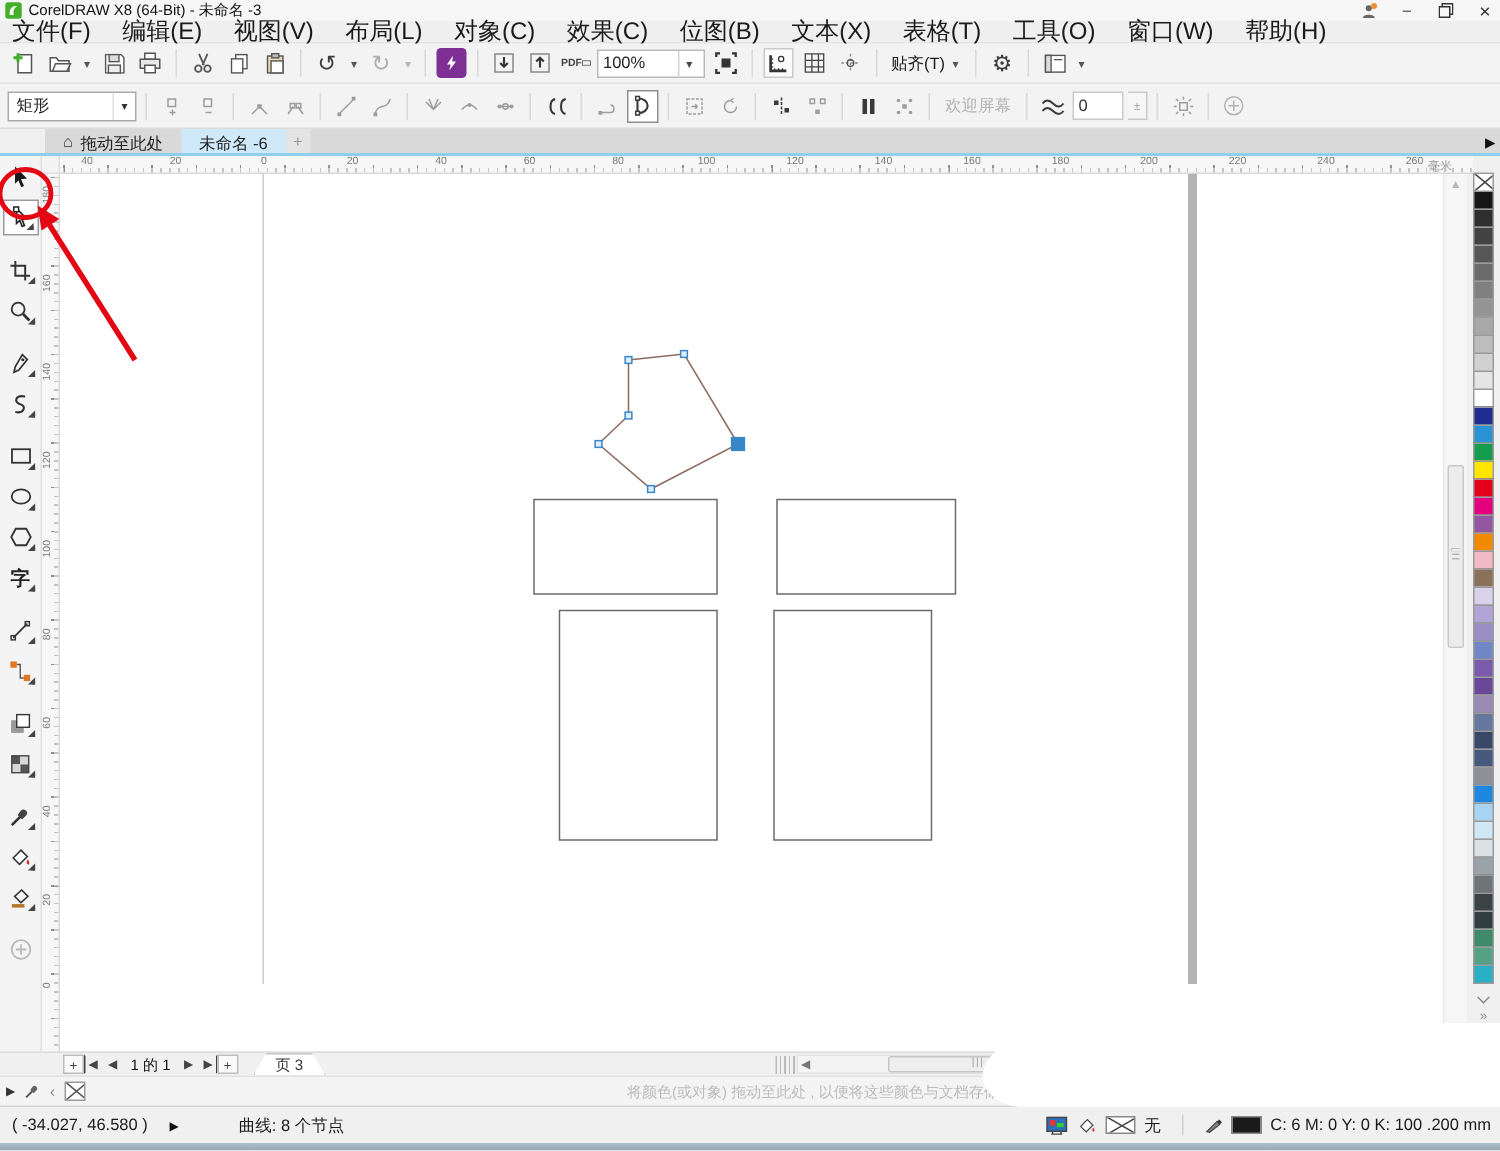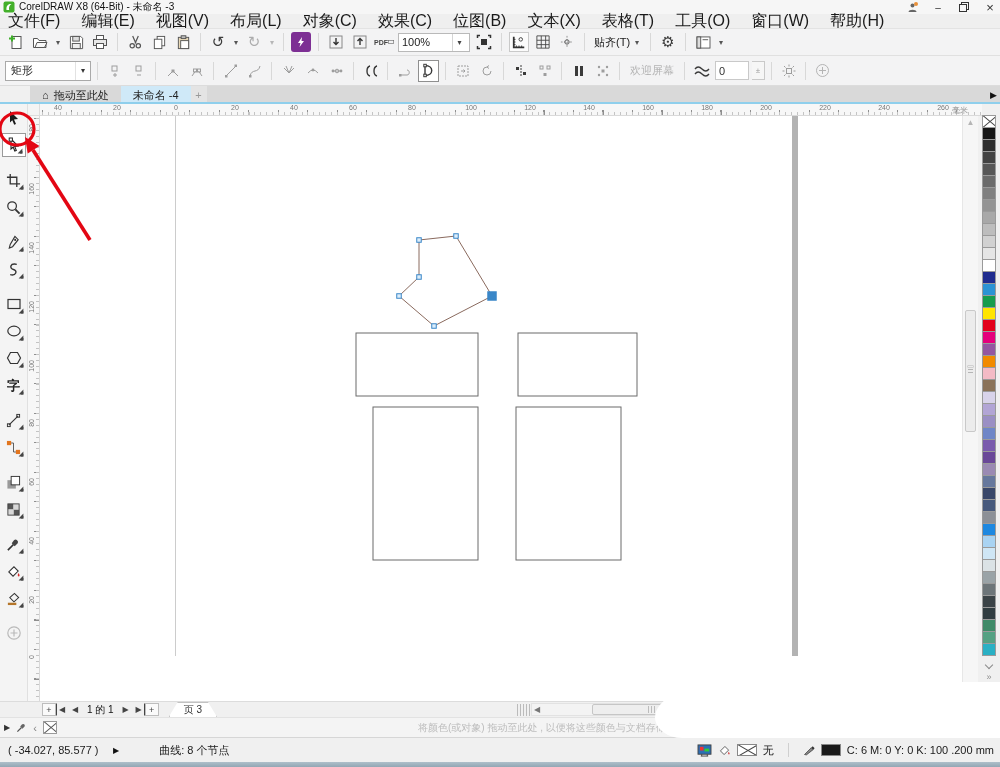--- a/index.html
+++ b/index.html
@@ -441,21 +441,21 @@
     </span>
 </div>
 
 <div id="tabbar" class="abs">
   <div class="spacer"></div>
   <div class="doctab">
     <span class="home">⌂</span>
     <span>拖动至此处</span>
   </div>
   <div class="doctab active">
-    <span>未命名 -4</span>
+    <span>未命名 -6</span>
   </div>
   <div id="newtab">+</div>
 </div>
 <div id="tabline" class="abs"></div>
 <span id="tab-scroll" class="abs">▶</span>
 
 <div id="ruler-corner" class="abs"></div>
 <div id="hruler" class="abs">
 
 <span class="rl" style="left: 18px;"><i style="font-style:normal">40</i></span>
@@ -706,21 +706,21 @@
         <path d="M2 14 L8 8" stroke="#555" stroke-width="1.8"></path>
         <path d="M8.5 3.5 a2.6 2.6 0 0 1 4 3.2 l-3.2 3.2 -3.2 -3.2 Z" fill="#666"></path>
       </svg>
     </span>
   <span class="mini" style="font-size:11px;color:#888">‹</span>
   <div id="docpal-swatch"></div>
   <span class="hint">将颜色(或对象) 拖动至此处 , 以便将这些颜色与文档存储在一起</span>
 </div>
 
 <div id="statusbar" class="abs">
-  <span id="coords">( -34.027, 85.577 )</span>
+  <span id="coords">( -34.027, 46.580 )</span>
   <span id="status-fly">▶</span>
   <span>曲线: 8 个节点</span>
   <div id="status-right">
     <span>
         <svg width="15" height="13" viewBox="0 0 16 14">
           <rect x="1" y="1" width="14" height="10" fill="#2b6fb5" stroke="#444"></rect>
           <rect x="3" y="3" width="4" height="4" fill="#e33"></rect>
           <rect x="8" y="5" width="5" height="3" fill="#3c3"></rect>
           <path d="M5 11 v2 M11 11 v2 M4 13 h8" stroke="#444"></path>
         </svg>

